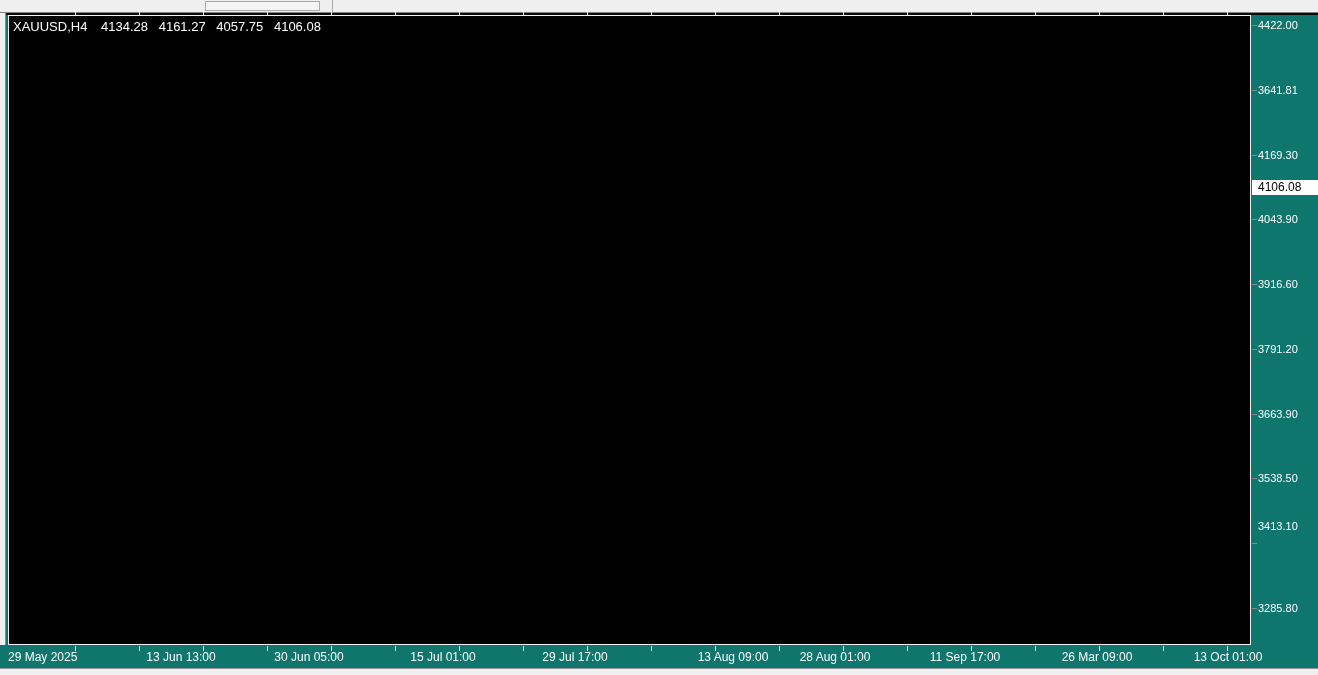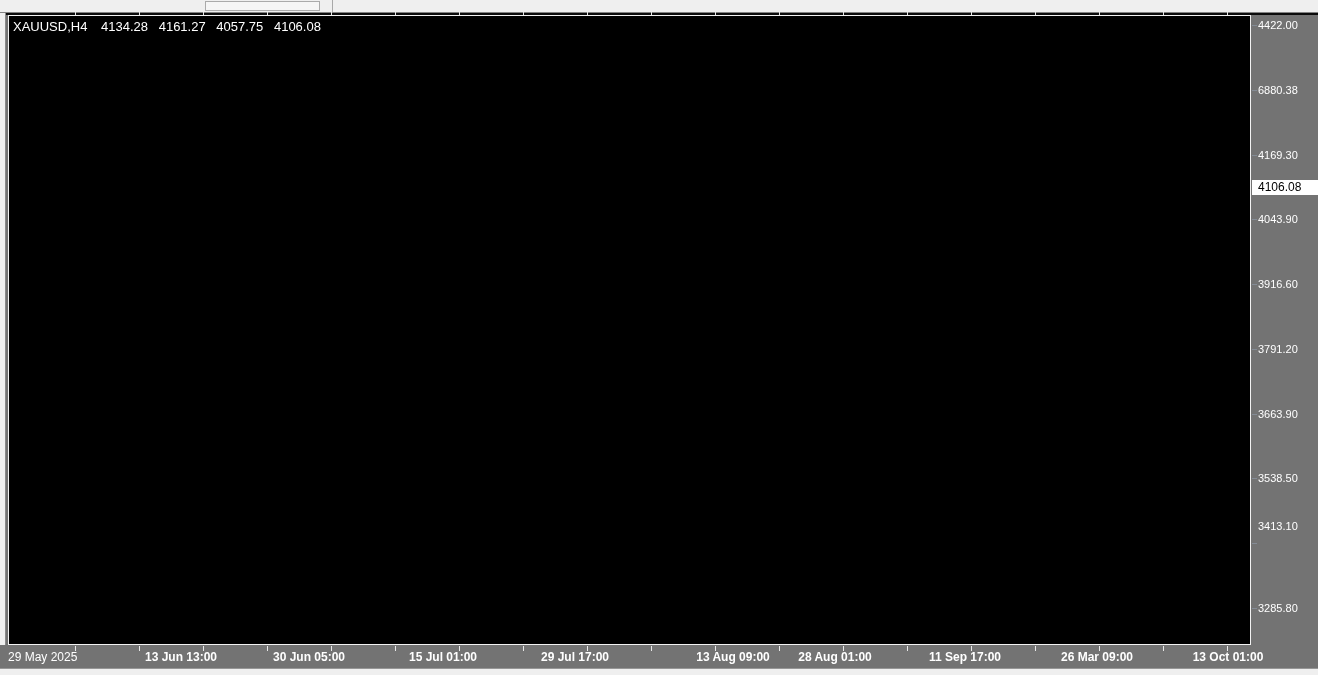--- a/index.html
+++ b/index.html
@@ -1,37 +1,37 @@
 <!DOCTYPE html>
 <html><head>
 <meta charset="utf-8">
 <style>
   html,body{margin:0;padding:0;background:#000;}
-  #screen{position:relative;width:1318px;height:675px;overflow:hidden;background:#737373;
+  #screen{position:relative;width:1318px;height:675px;overflow:hidden;background:#0f766e;
           font-family:"Liberation Sans",sans-serif;-webkit-font-smoothing:none;}
   
   .top-strip{position:absolute;left:0;top:0;width:1318px;height:12px;background:#efefef;border-bottom:1px solid #828282;}
   .top-thumb{position:absolute;left:205px;top:1px;width:115px;height:10px;background:#f5f5f5;border:1px solid #aaaaaa;box-sizing:border-box;}
   .top-divider{position:absolute;left:332px;top:0;width:1px;height:12px;background:#a8a8a8;}
   .dark-gap{position:absolute;left:0;top:13px;width:1318px;height:2px;background:#0b0b0b;}
   .left-strip{position:absolute;left:0;top:13px;width:5px;height:632px;background:#efefef;border-right:1px solid #8a8a8a;}
   .bottom-strip{position:absolute;left:0;top:668px;width:1318px;height:7px;background:#efefef;border-top:1px solid #979797;}
   
   #plot-frame{position:absolute;left:8px;top:15px;width:1243px;height:630px;border:1px solid #f2f2f2;box-sizing:border-box;background:#000;}
   #chart-svg{position:absolute;left:0;top:0;}
   
   #chart-title{position:absolute;left:13px;top:19px;color:#ffffff;font-size:13px;white-space:nowrap;z-index:5;}
   #chart-title .sym{margin-right:10px;}
   #chart-title .ohlc{margin-right:7px;}
   
   .price-label{position:absolute;left:1258px;height:14px;line-height:14px;color:#ffffff;font-size:11px;z-index:4;}
   #current-price-label{position:absolute;left:1252px;top:180px;width:66px;height:15px;line-height:15px;
       background:#ffffff;color:#000000;font-size:12px;padding-left:6px;box-sizing:border-box;z-index:6;}
   .time-label{position:absolute;top:650px;height:14px;line-height:14px;color:#ffffff;font-size:12px;white-space:nowrap;z-index:4;}
-  .time-label.centered{transform:translateX(-50%);font-weight:bold;}
+  .time-label.centered{transform:translateX(-50%);}
   #time-axis{position:absolute;left:0;top:646px;width:1318px;height:22px;background:transparent;}
   #price-axis{position:absolute;left:1252px;top:15px;width:66px;height:630px;background:transparent;}
 </style>
 </head>
 <body>
 
 <div id="screen">
 
   <div class="top-strip">
     <div class="top-thumb"></div>
@@ -55,21 +55,21 @@
   <div id="chart-title">
     <span class="sym">XAUUSD,H4</span>
     <span class="ohlc">4134.28</span>
     <span class="ohlc">4161.27</span>
     <span class="ohlc">4057.75</span>
     <span class="ohlc">4106.08</span>
   </div>
 
   <div id="price-axis"></div>
   <div class="price-label" style="top:18px">4422.00</div>
-  <div class="price-label" style="top:83px">6880.38</div>
+  <div class="price-label" style="top:83px">3641.81</div>
   <div class="price-label" style="top:148px">4169.30</div>
   <div class="price-label" style="top:212px">4043.90</div>
   <div class="price-label" style="top:277px">3916.60</div>
   <div class="price-label" style="top:342px">3791.20</div>
   <div class="price-label" style="top:407px">3663.90</div>
   <div class="price-label" style="top:471px">3538.50</div>
   <div class="price-label" style="top:519px">3413.10</div>
   <div class="price-label" style="top:601px">3285.80</div>
   <div id="current-price-label">4106.08</div>
 

